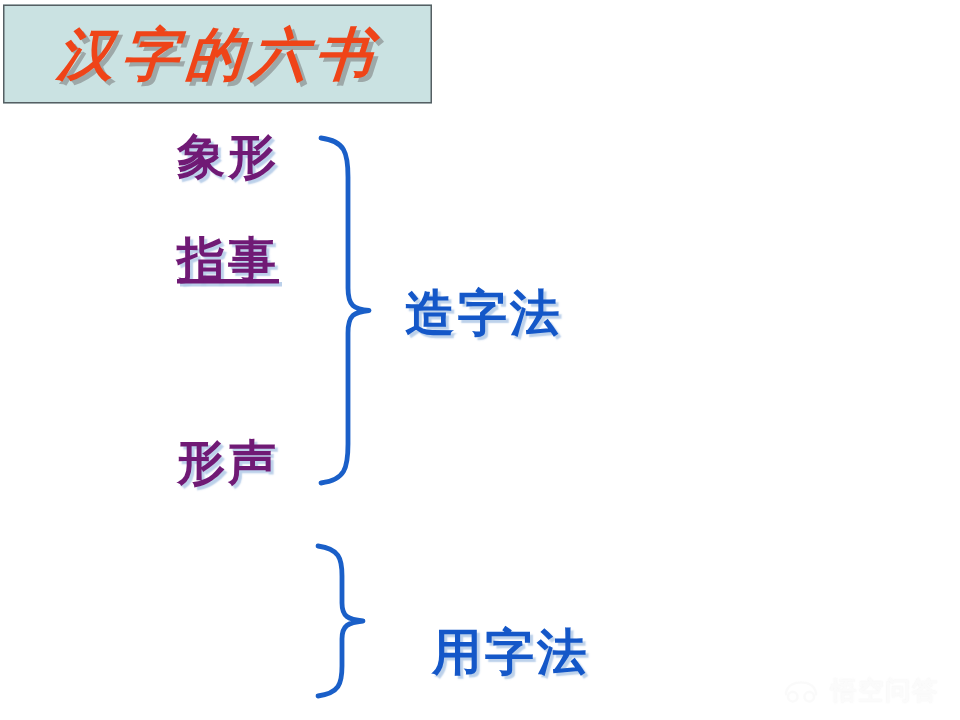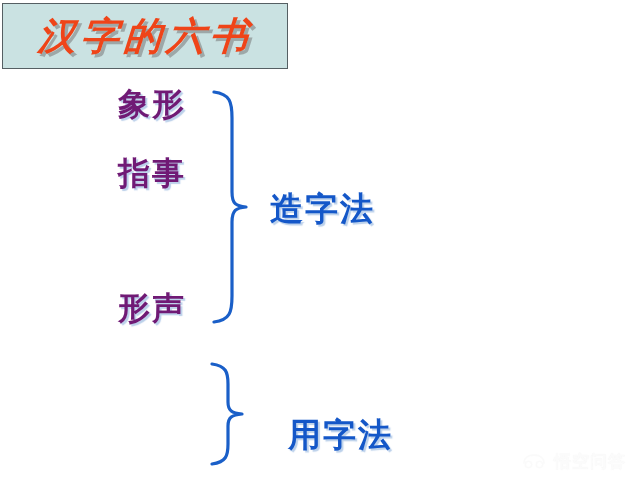--- a/index.html
+++ b/index.html
@@ -108,21 +108,21 @@
 <body>
 
 <div id="slide">
 
   <div class="title-box">
     <div class="title-text">汉字的六书</div>
   </div>
 
   <div class="item" style="left:118px; top:88px;">象形</div>
 
-  <div class="item" style="left:118px; top:157px;">指事</div>
+  <div class="item" style="left:118px; top:157px;text-decoration:underline;">指事</div>
 
 
   <div class="item" style="left:118px; top:292px;">形声</div>
 
   <svg class="brace" style="left:208px; top:88px;" width="46" height="238" viewBox="0 0 46 238">
     <path d="M 6 4
              C 22 6, 24 14, 24 30
              L 24 104
              C 24 116, 28 118, 38 119
              C 28 120, 24 122, 24 134

